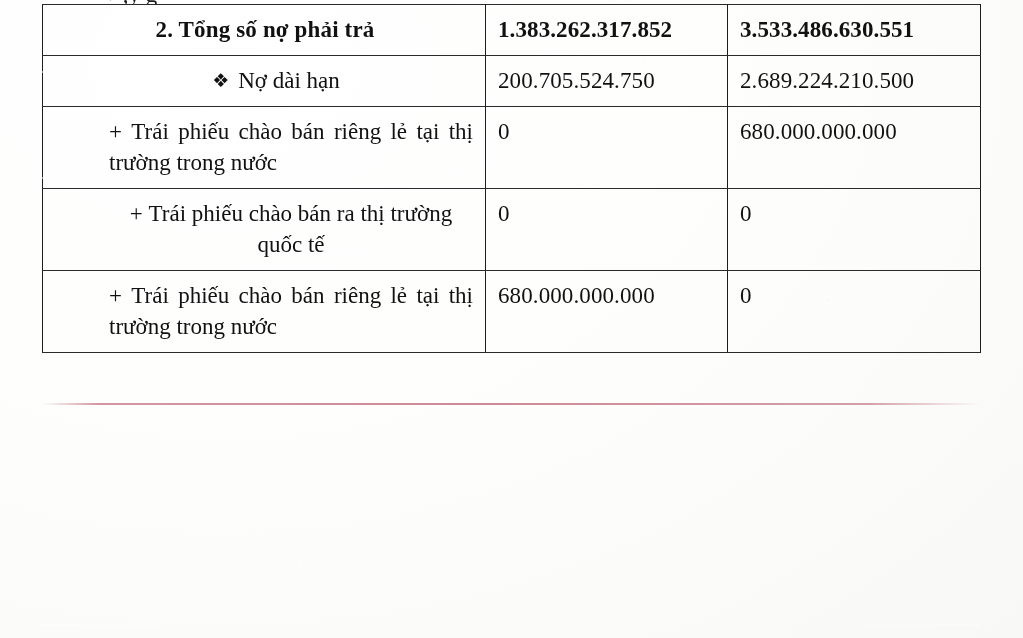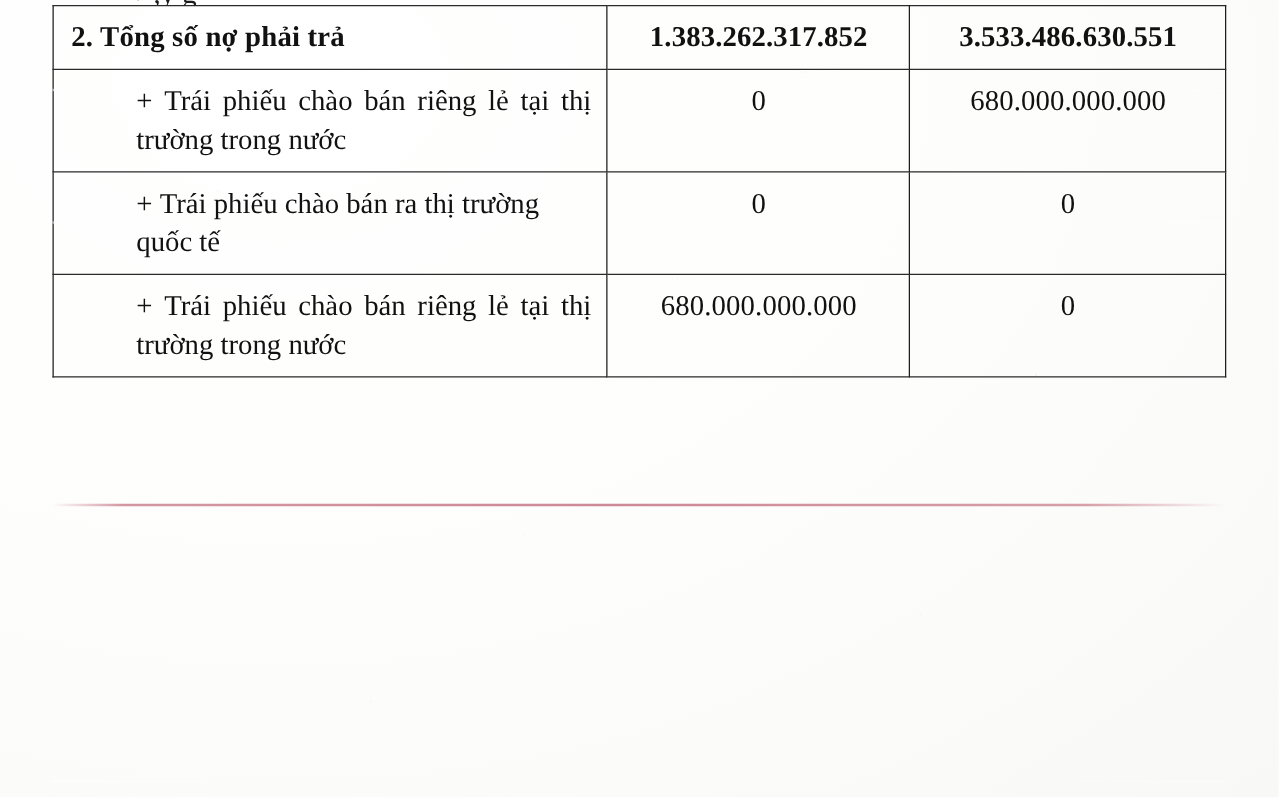--- a/index.html
+++ b/index.html
@@ -64,26 +64,26 @@
   }
   
   table.ledger td + td{border-left:1.5px solid #1d1d1d;}
 
   .cell{
     padding:9px 12px 10px 12px;
     font-size:23px;
     line-height:31px;
   }
   .cell.num{
-    text-align:center;
+    text-align:left;
     padding-right:11px;
     letter-spacing:.1px;
     white-space:nowrap;
   }
-  .cell.lbl{ text-align:left; }
+  .cell.lbl{ text-align:center; }
 
   
   .cell.lbl.just{ text-align:justify; }
   .cell.lbl.just > span{ display:inline; }
 
   .bold{ font-weight:700; letter-spacing:.15px; }
 
   
   .lv-head   { padding-left:14px; }
   .lv-diamond{ padding-left:36px; }
@@ -133,20 +133,31 @@
           <div class="cell lbl lv-head bold">2. Tổng số nợ phải trả</div>
         </td>
         <td>
           <div class="cell num bold">1.383.262.317.852</div>
         </td>
         <td>
           <div class="cell num bold">3.533.486.630.551</div>
         </td>
       </tr>
 
+      <tr>
+        <td>
+          <div class="cell lbl lv-diamond"><span class="dmark">❖</span><span>Nợ dài hạn</span></div>
+        </td>
+        <td>
+          <div class="cell num">200.705.524.750</div>
+        </td>
+        <td>
+          <div class="cell num">2.689.224.210.500</div>
+        </td>
+      </tr>
 
 
 
       <tr>
         <td>
           <div class="cell lbl just lv-plus"><span>+</span><span>&nbsp;</span><span>Trái phiếu chào bán riêng lẻ tại thị trường trong nước</span></div>
         </td>
         <td>
           <div class="cell num">0</div>
         </td>

